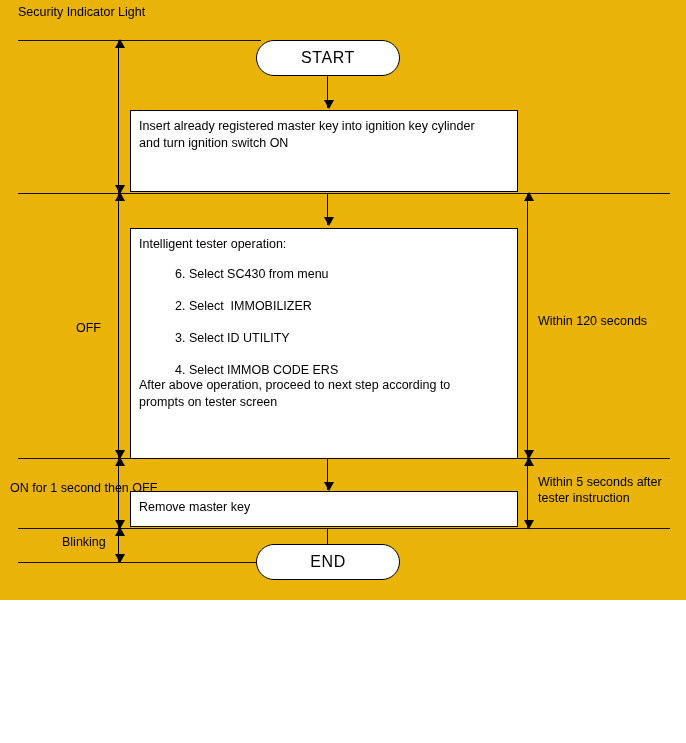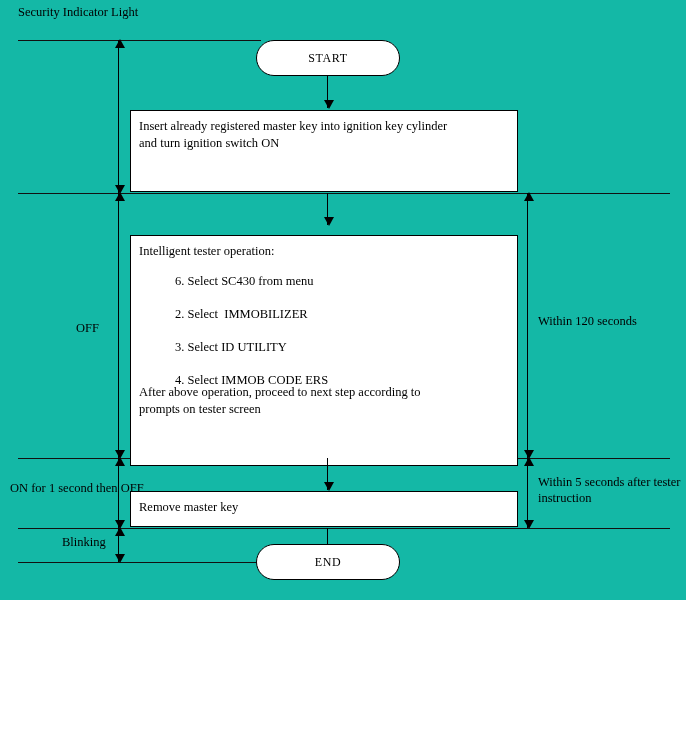--- a/index.html
+++ b/index.html
@@ -8,23 +8,22 @@
     background: #ffffff;
   }
   body {
     font-family: "Liberation Sans", sans-serif;
     color: #000000;
   }
   #page {
     position: relative;
     width: 686px;
     height: 600px;
-    background: #14b8a6;
+    background: #eab308;
     overflow: hidden;
-    font-family: Liberation Serif, serif;
   }
 
   
   .txt {
     position: absolute;
     font-size: 12.5px;
     line-height: 16px;
     color: #000;
     white-space: pre-line;
   }
@@ -61,21 +60,21 @@
   
   .terminator {
     position: absolute;
     border: 1.8px solid #000;
     border-radius: 999px;
     background: #fff;
     box-sizing: border-box;
     display: flex;
     align-items: center;
     justify-content: center;
-    font-size: 12px;
+    font-size: 16px;
     letter-spacing: 0.6px;
   }
 
   
   .steps {
     position: absolute;
     left: 44px;
     top: 38px;
     margin: 0;
     padding: 0;
@@ -178,21 +177,21 @@
 
   <div class="flow-arrow" style="left:327px; top:76px; height:32px;"></div>
 
   <div class="box" style="left:130px; top:110px; width:388px; height:82px;">
     <div class="box-text">Insert already registered master key into ignition key cylinder
 and turn ignition switch ON</div>
   </div>
 
   <div class="flow-arrow" style="left:327px; top:193px; height:32px;"></div>
 
-  <div class="box" style="left:130px; top:235px; width:388px; height:231px;">
+  <div class="box" style="left:130px; top:228px; width:388px; height:231px;">
     <div class="box-text" style="top:7px;">Intelligent tester operation:</div>
 
     <ol class="steps">
       <li>6. Select SC430 from menu</li>
       <li>2. Select  IMMOBILIZER</li>
       <li>3. Select ID UTILITY</li>
       <li>4. Select IMMOB CODE ERS</li>
     </ol>
 
     <div class="box-text" style="top:148px;">After above operation, proceed to next step according to

